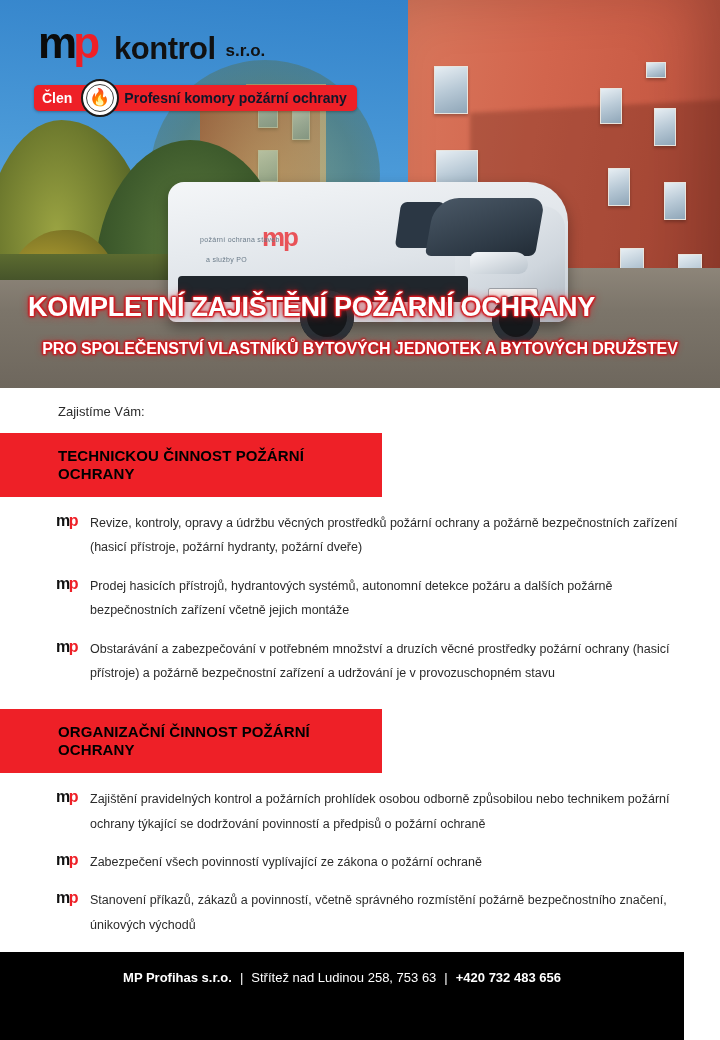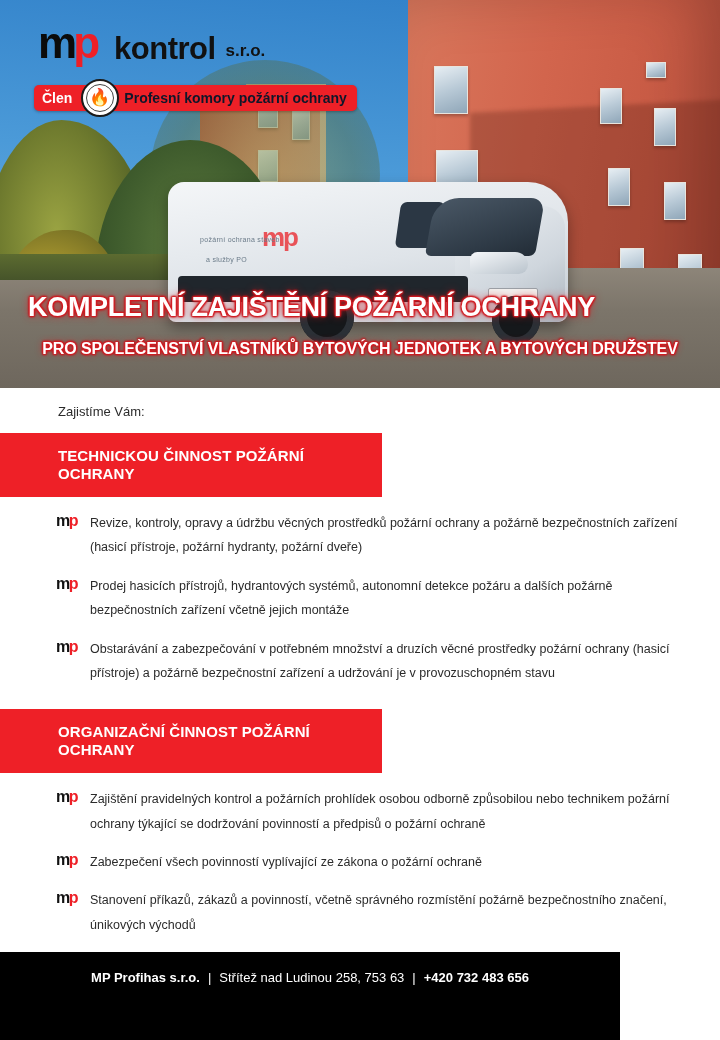--- a/index.html
+++ b/index.html
@@ -313,21 +313,21 @@
     color: #2b2b2b;
   }
   .section-bar {
     width: 382px;
     background: #ee2027;
     padding: 14px 0 14px 58px;
     box-sizing: border-box;
     margin-bottom: 14px;
   }
   .section-bar span {
-    color: #ffffff;
+    color: #000000;
     font-size: 15px;
     font-weight: bold;
     letter-spacing: .1px;
   }
   .bullets {
     list-style: none;
     margin: 0;
     padding: 0 24px 0 0;
   }
   .bullet {
@@ -356,21 +356,21 @@
     font-size: 13px;
     font-weight: bold;
     color: #1d1d1d;
     margin: 24px 0 0 0;
   }
 
   
   .footer {
     position: absolute;
     left: 0; bottom: 0;
-    width: 620px;
+    width: 684px;
     height: 88px;
     background: #000;
     color: #fff;
     text-align: center;
     box-sizing: border-box;
     padding-top: 18px;
   }
   .footer-line1 {
     font-size: 13px;
     margin-bottom: 12px;

